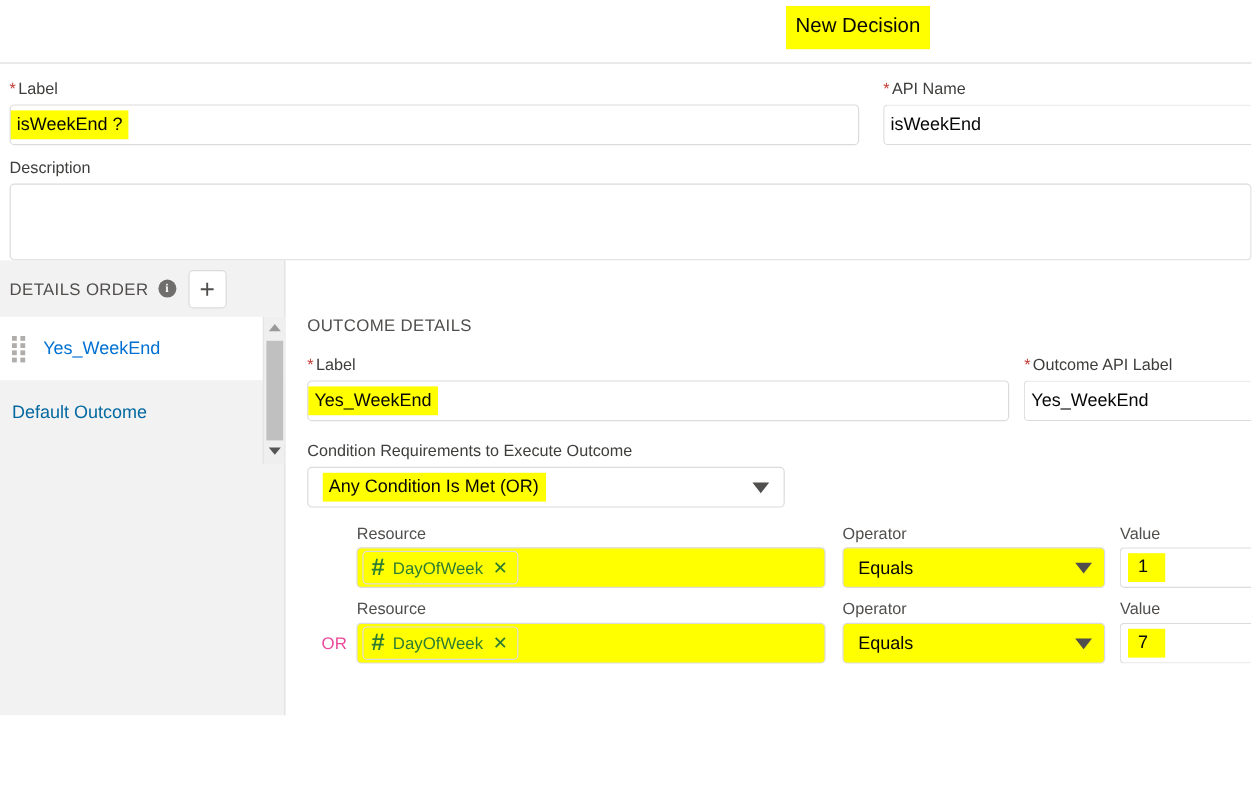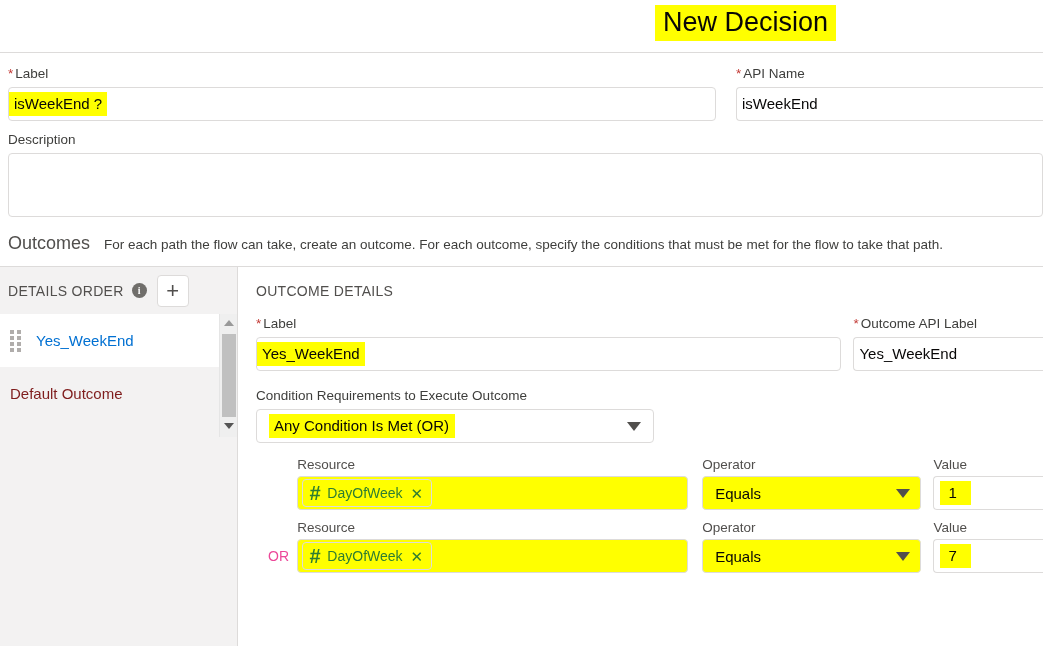--- a/index.html
+++ b/index.html
@@ -17,21 +17,21 @@
   
   .header {
     height: 53px;
     border-bottom: 1px solid #dddbda;
     position: relative;
     background: #fff;
   }
   .header-title {
     position: absolute;
     left: 655px; top: 5px;
-    font-size: 27px;
+    font-size: 17px;
     color: #080707;
     background: #ffff00;
     padding: 3px 8px 5px 8px;
     line-height: 28px;
     white-space: nowrap;
   }
 
   
   .topform { position: relative; padding: 0; }
 
@@ -150,21 +150,21 @@
     width: 14px; height: 20px;
     display: grid;
     grid-template-columns: repeat(2, 4px);
     grid-template-rows: repeat(4, 4px);
     gap: 2px 3px;
     margin-right: 12px;
     align-content: center;
   }
   .drag-handle i { background: #b0adab; width: 4px; height: 4px; display:block; }
   .outcome-link { color: #0070d2; }
-  .outcome-default { color: #7f1d1d; padding-left: 0px; }
+  .outcome-default { color: #0369a1; padding-left: 0px; }
 
   
   .lp-scrollbar {
     position: absolute;
     right: 0px; top: 47px;
     width: 18px; height: 123px;
     background: #efefef;
     border-left: 1px solid #e5e5e5;
   }
   .sb-arrow {
@@ -191,20 +191,21 @@
     padding: 16px 0 0 18px;
     position: relative;
     background: #fff;
     overflow: hidden;
   }
   .detail-heading {
     font-size: 14px;
     letter-spacing: 0.3px;
     color: #514f4d;
     margin-bottom: 16px;
+    margin-top: 30px;
   }
   .detail-row { display: flex; }
   .d-left { width: 593px; }
   .d-right { width: 192px; margin-left: 12px; }
   .d-right .input-box { border-right: none; border-radius: 4px 0 0 4px; }
 
   .cond-req { margin-top: 16px; }
   .select-box {
     margin-top: 4px;
     width: 398px;
@@ -341,24 +342,20 @@
         </div>
       </div>
     </div>
 
     <div class="desc-wrap">
       <div class="field-label">Description</div>
       <div class="desc-box"></div>
     </div>
   </div>
 
-  <div class="outcomes-strip">
-    <div class="outcomes-title">Outcomes</div>
-    <div class="outcomes-desc">For each path the flow can take, create an outcome. For each outcome, specify the conditions that must be met for the flow to take that path.</div>
-  </div>
 
   <div class="body-split">
 
     <div class="left-panel">
       <div class="lp-header">
         <span class="lp-header-text">DETAILS ORDER</span>
         <span class="info-icon">i</span>
         <div class="plus-btn">+</div>
       </div>
 

